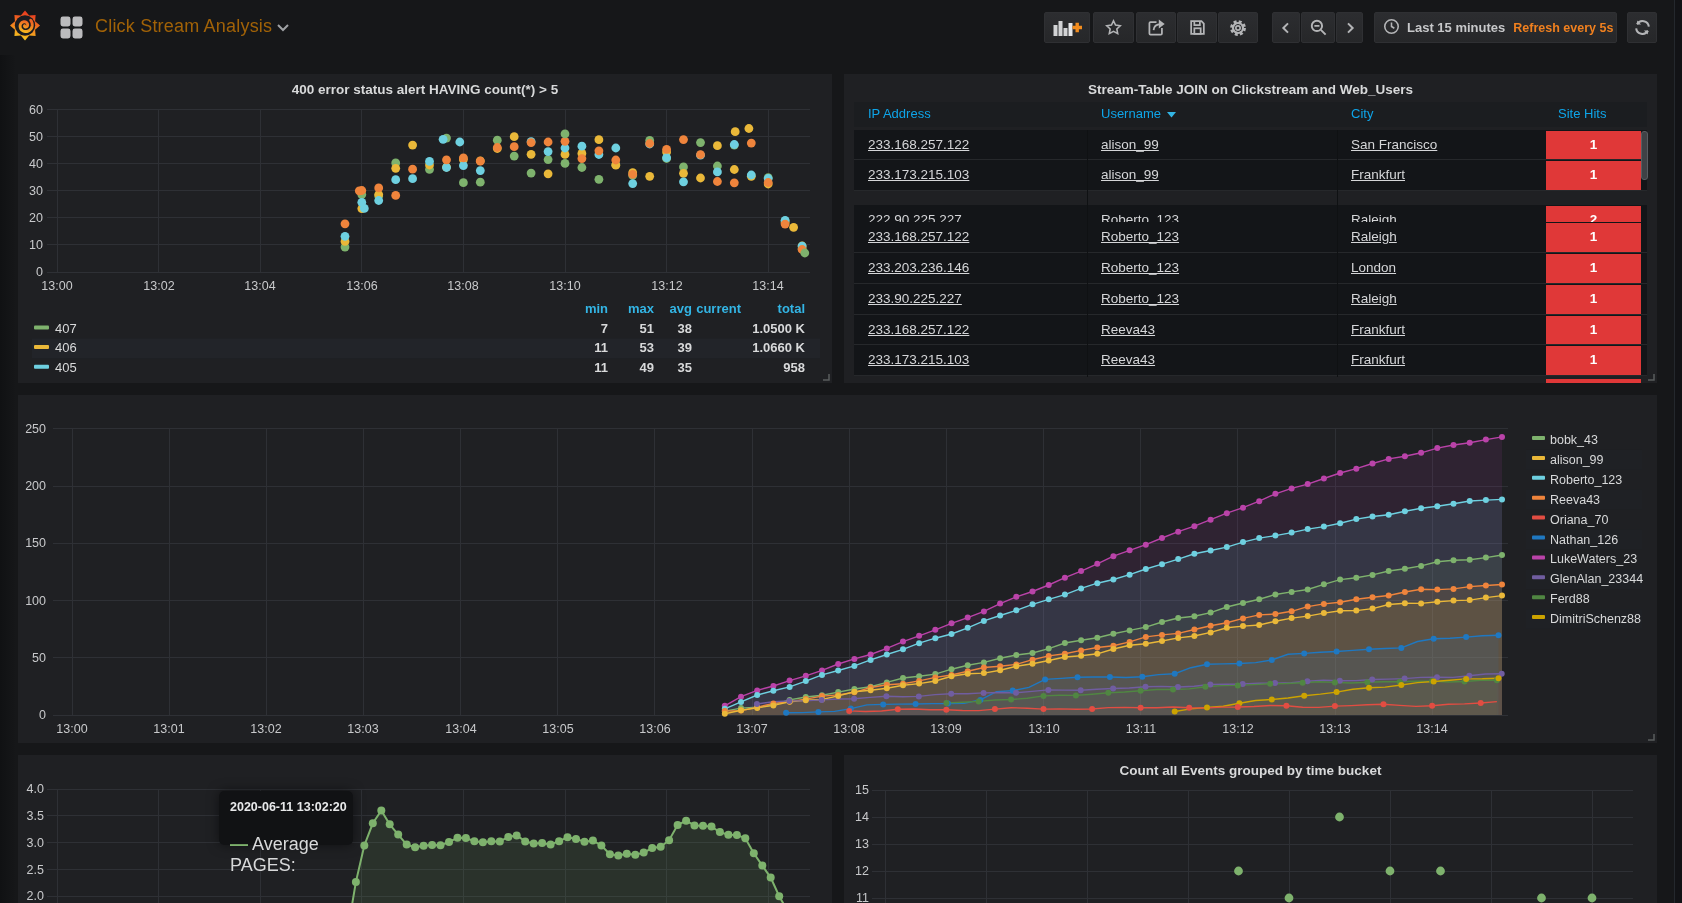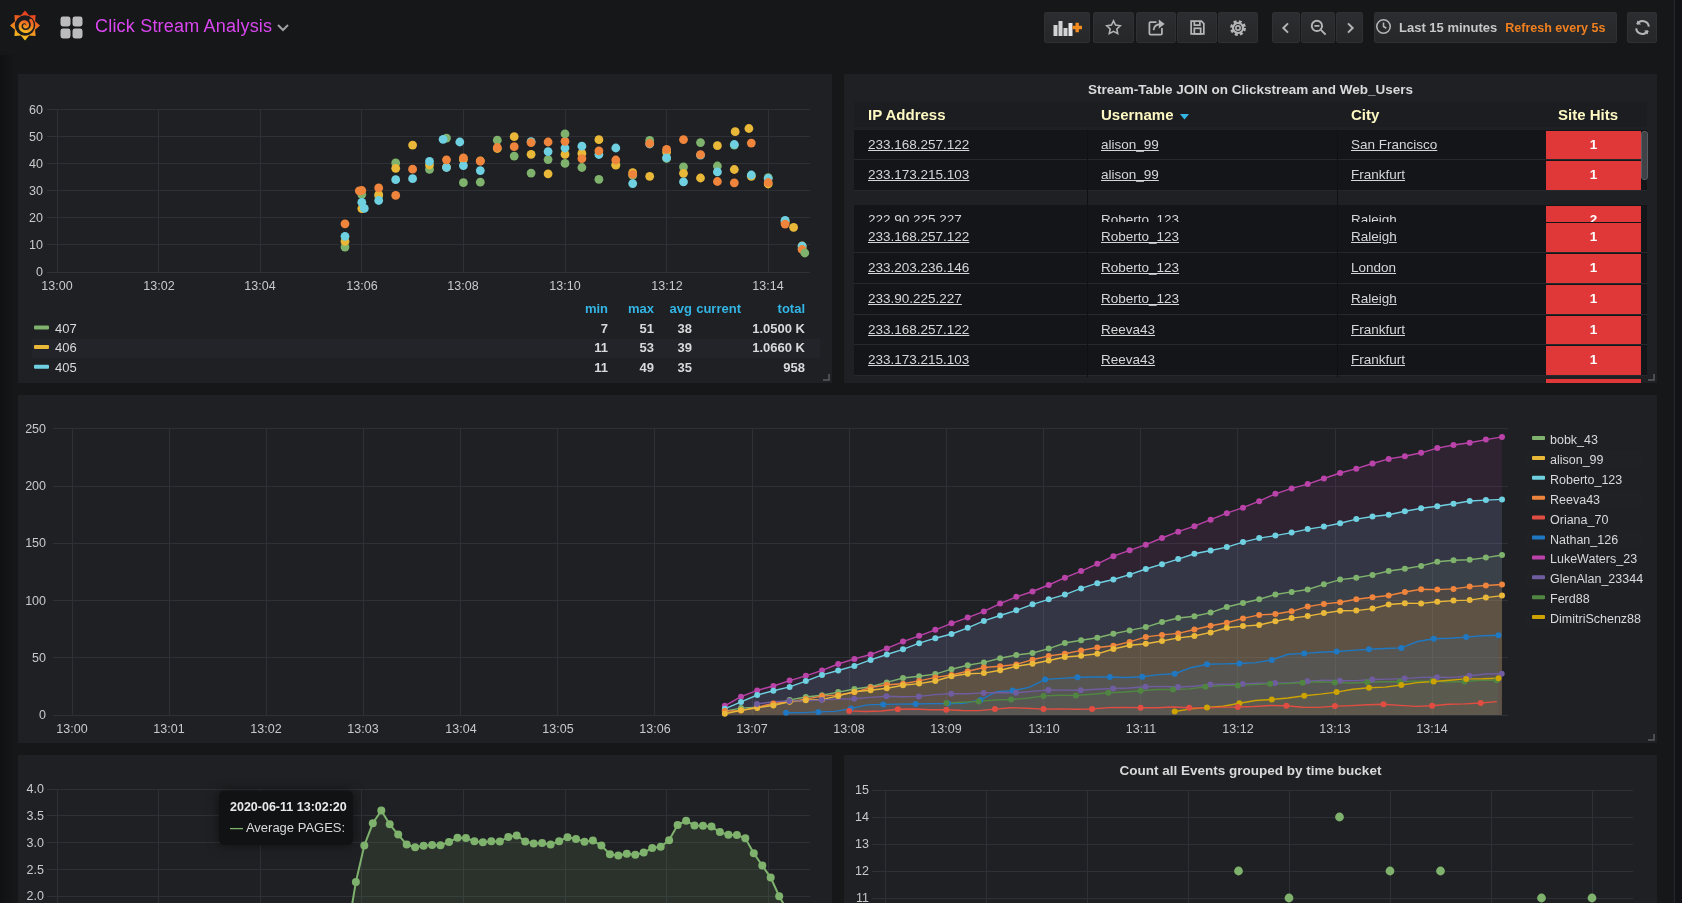--- a/index.html
+++ b/index.html
@@ -1,34 +1,34 @@
 <!DOCTYPE html>
 <html><head><meta charset="utf-8"><style>
 * { margin:0; padding:0; box-sizing:border-box; }
 html,body { width:1682px; height:903px; overflow:hidden; background:#161719; font-family:"Liberation Sans", sans-serif; }
 #page { position:absolute; left:0; top:0; width:1682px; height:903px; background:#161719; }
 #leftshade { position:absolute; left:0; top:0; width:16px; height:903px; background:linear-gradient(90deg,#101113,#161719); }
 #rightstrip { position:absolute; left:1674px; top:0; width:8px; height:903px; background:#121316; border-left:1px solid #24282d; }
 #navbar { position:absolute; left:0; top:0; width:1682px; height:55px; background:#161719; }
-#dtitle { position:absolute; left:95px; top:16px; font-size:18px; font-weight:500; color:#d946ef; letter-spacing:0.2px; }
+#dtitle { position:absolute; left:95px; top:16px; font-size:18px; font-weight:500; color:#a16207; letter-spacing:0.2px; }
 .nbtn { position:absolute; top:12px; height:31px; white-space:nowrap; background:linear-gradient(#2c2d30,#262729); border:1px solid #2f3033; border-radius:2px;
         display:flex; align-items:center; justify-content:center; }
-#timebtn { justify-content:flex-start; }
+#timebtn { justify-content:flex-start; padding-left:8px; }
 #timetxt { color:#c7c8ca; font-size:13px; font-weight:bold; white-space:nowrap; }
 #refreshtxt { color:#f0801f; font-size:12.5px; font-weight:bold; margin-left:8px; white-space:nowrap; }
 .panel { position:absolute; background:#1f2023; }
 .ptitle { position:absolute; top:8px; width:100%; text-align:center; font-size:13.5px; font-weight:bold; color:#d8d9da; }
 .gl { stroke:#2e3035; stroke-width:1; shape-rendering:crispEdges; }
 .ax { fill:#c8c9cb; font-size:12.5px; font-family:"Liberation Sans", sans-serif; }
 .lgh { fill:#33b5e5; font-size:13px; font-weight:bold; font-family:"Liberation Sans", sans-serif; }
 .lgt { fill:#d8d9da; font-size:13px; font-family:"Liberation Sans", sans-serif; }
 .lgv { fill:#d8d9da; font-size:13px; font-weight:bold; font-family:"Liberation Sans", sans-serif; }
 .lg3 { fill:#d8d9da; font-size:12.5px; font-family:"Liberation Sans", sans-serif; }
 .thead { position:absolute; left:10px; top:28px; width:793px; height:25px; background:#1b1d20; }
-.thead span { position:absolute; top:4px; color:#fef9c3; font-size:15px; font-weight:bold; }
+.thead span { position:absolute; top:4px; color:#0ea5e9; font-size:13px; font-weight:normal; }
 .trow { position:absolute; left:10px; width:793px; height:30.85px; background:#131518; border-bottom:1px solid #26282b; }
 .td { position:absolute; top:7px; color:#d5d6d8; font-size:13.5px;text-decoration:underline; }
 .tdr { position:absolute; left:692px; top:1px; width:95px; height:28.9px; background:#e03838; color:#fff;
        font-size:13.5px; font-weight:bold; text-align:center; line-height:28.9px; }
 .vline { position:absolute; top:55.5px; width:1px; height:247px; background:#0f1113; }
 .redstub { position:absolute; left:702px; top:305.3px; width:95px; height:3.7px; background:#e03838; }
 .sbar { position:absolute; left:797px; top:57px; width:7px; height:49px; background:#3f4246; border:1px solid #595d62; border-radius:3px; }
 .rsz { position:absolute; right:2px; bottom:2px; width:8px; height:8px; }
 </style></head><body>
 <div id="page">
@@ -123,20 +123,21 @@
  <div class="nbtn" style="left:1627px;width:30px">
         <svg width="19" height="19" viewBox="0 0 24 24">
           <path d="M20 11a8 8 0 0 0-14.9-3" fill="none" stroke="#b4b5b7" stroke-width="2.6"></path>
           <path d="M5.2 3.2v5h5z" fill="#b4b5b7"></path>
           <path d="M4 13a8 8 0 0 0 14.9 3" fill="none" stroke="#b4b5b7" stroke-width="2.6"></path>
           <path d="M18.8 20.8v-5h-5z" fill="#b4b5b7"></path>
         </svg>
       </div>
 </div>
 <div class="panel" style="left:18px;top:74px;width:814px;height:309px">
+  <div class="ptitle">400 error status alert HAVING count(*) &gt; 5</div>
   <svg width="814" height="309" style="position:absolute;left:0;top:0">
         <line x1="29" y1="198.0" x2="792" y2="198.0" class="gl"></line>
         <line x1="29" y1="170.9" x2="792" y2="170.9" class="gl"></line>
         <line x1="29" y1="143.8" x2="792" y2="143.8" class="gl"></line>
         <line x1="29" y1="116.8" x2="792" y2="116.8" class="gl"></line>
         <line x1="29" y1="89.7" x2="792" y2="89.7" class="gl"></line>
         <line x1="29" y1="62.6" x2="792" y2="62.6" class="gl"></line>
         <line x1="29" y1="35.5" x2="792" y2="35.5" class="gl"></line>
         <line x1="39.0" y1="35.5" x2="39.0" y2="198" class="gl"></line>
         <line x1="140.6" y1="35.5" x2="140.6" y2="198" class="gl"></line>
@@ -924,13 +925,13 @@
         <circle cx="697.5" cy="143.0" r="4.4" fill="#7eb26d"></circle>
         <circle cx="748.0" cy="143.0" r="4.4" fill="#7eb26d"></circle>
       </svg>
 </div>
 <div id="rightstrip"></div>
 </div>
 <style>
 #tooltip { position:absolute; left:201px; top:36px; width:134px; height:54px; background:rgba(17,18,20,0.97); box-shadow:0 0 12px rgba(0,0,0,0.5);
   border-radius:5px; padding:9px 0 0 11px; }
 #tt1 { color:#e8e9ea; font-size:12.5px; font-weight:bold; }
-#tt2 { color:#d8d9da; font-size:13px; margin-top:6px; }
+#tt2 { color:#d8d9da; font-size:18px; margin-top:20px; }
 </style>
 </body></html>

